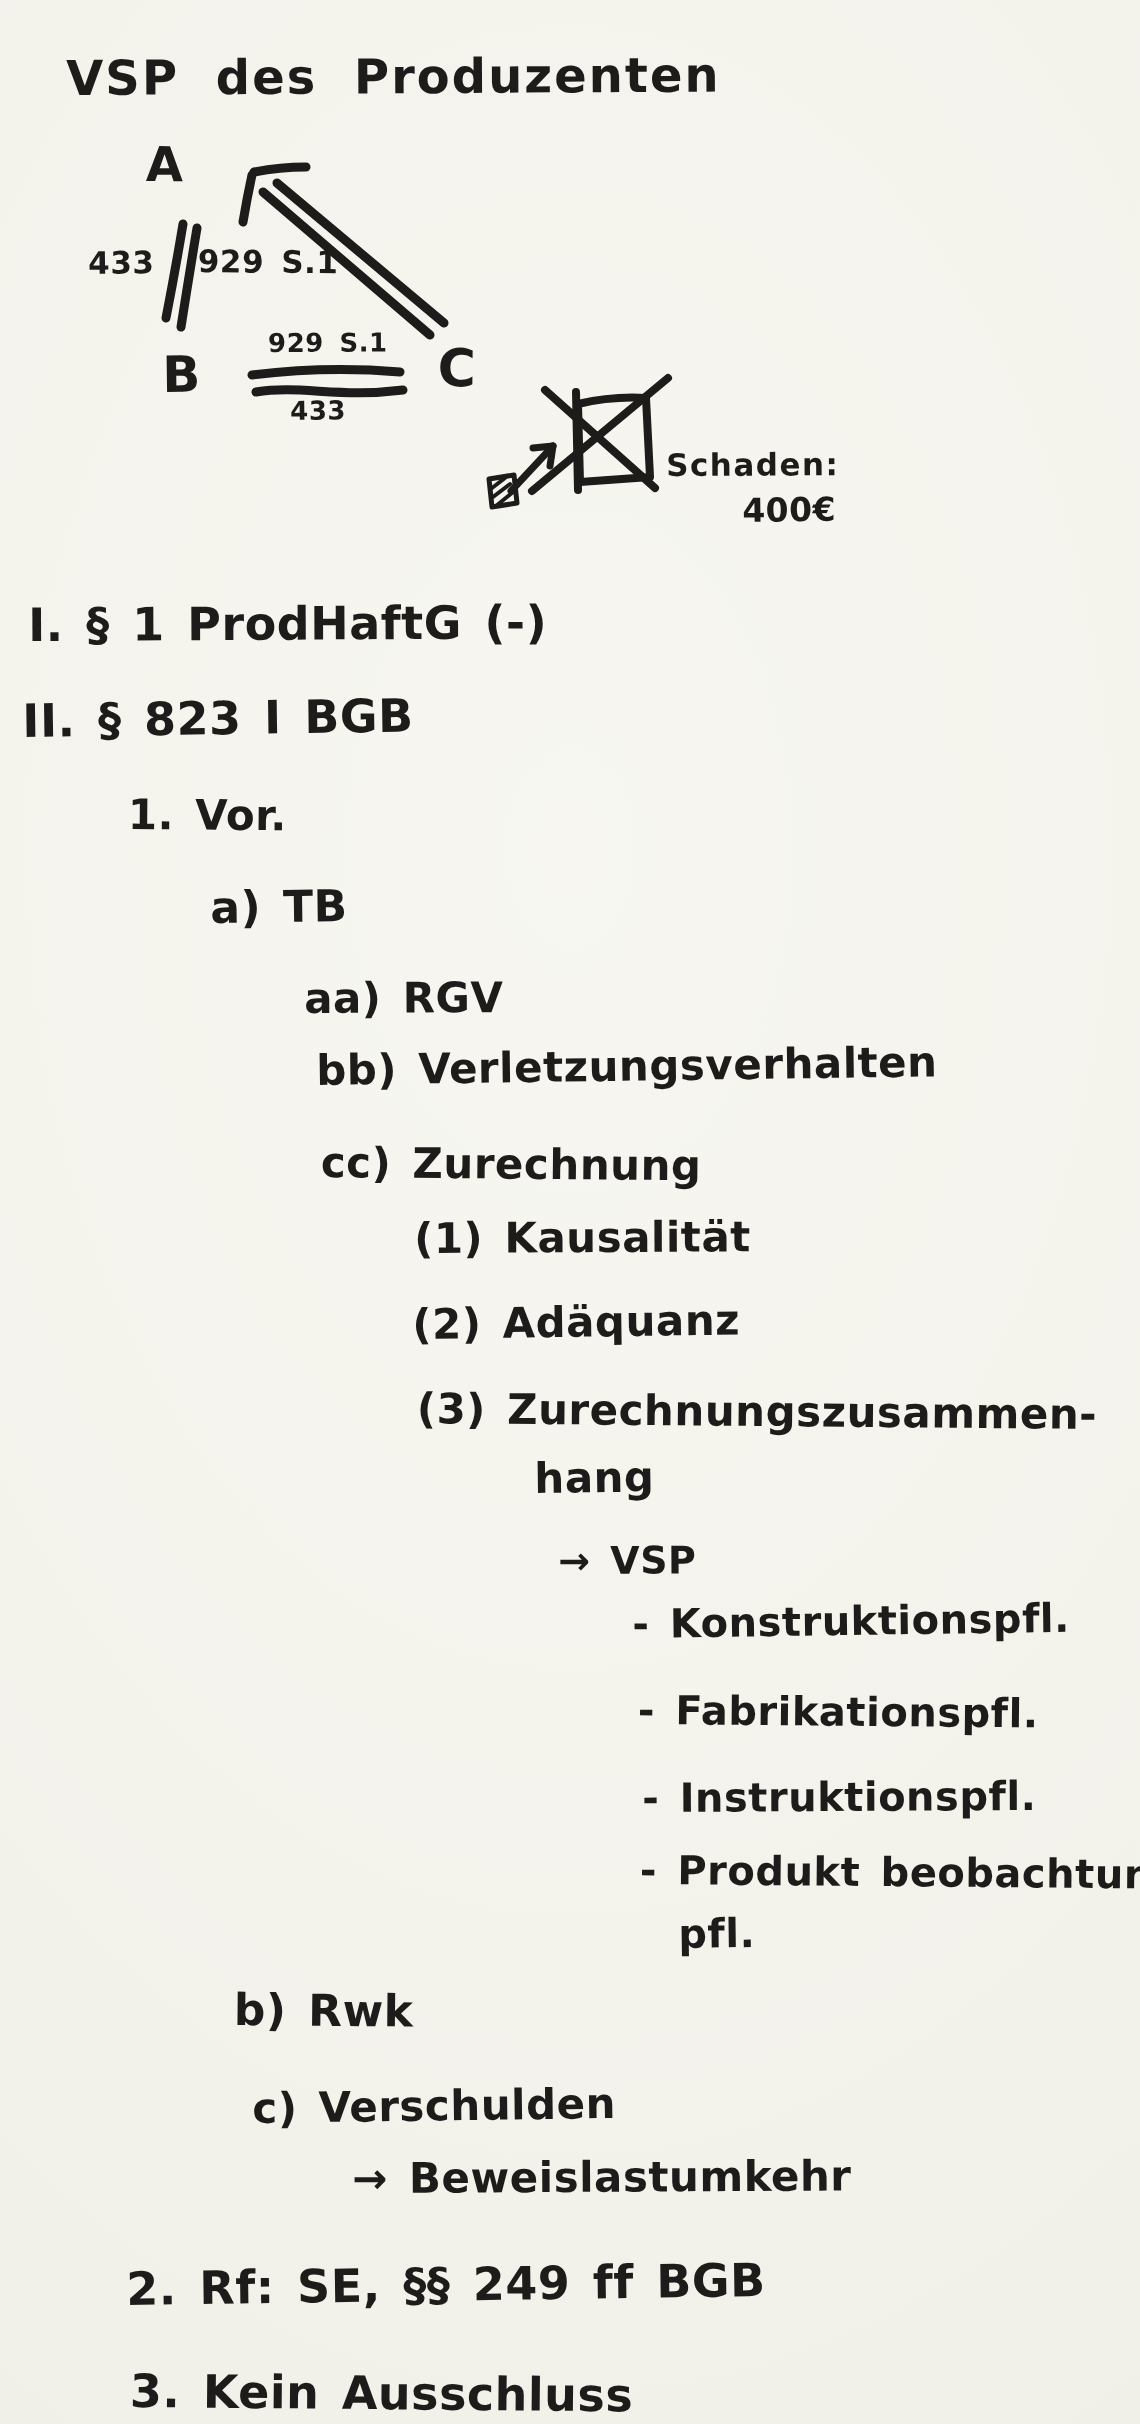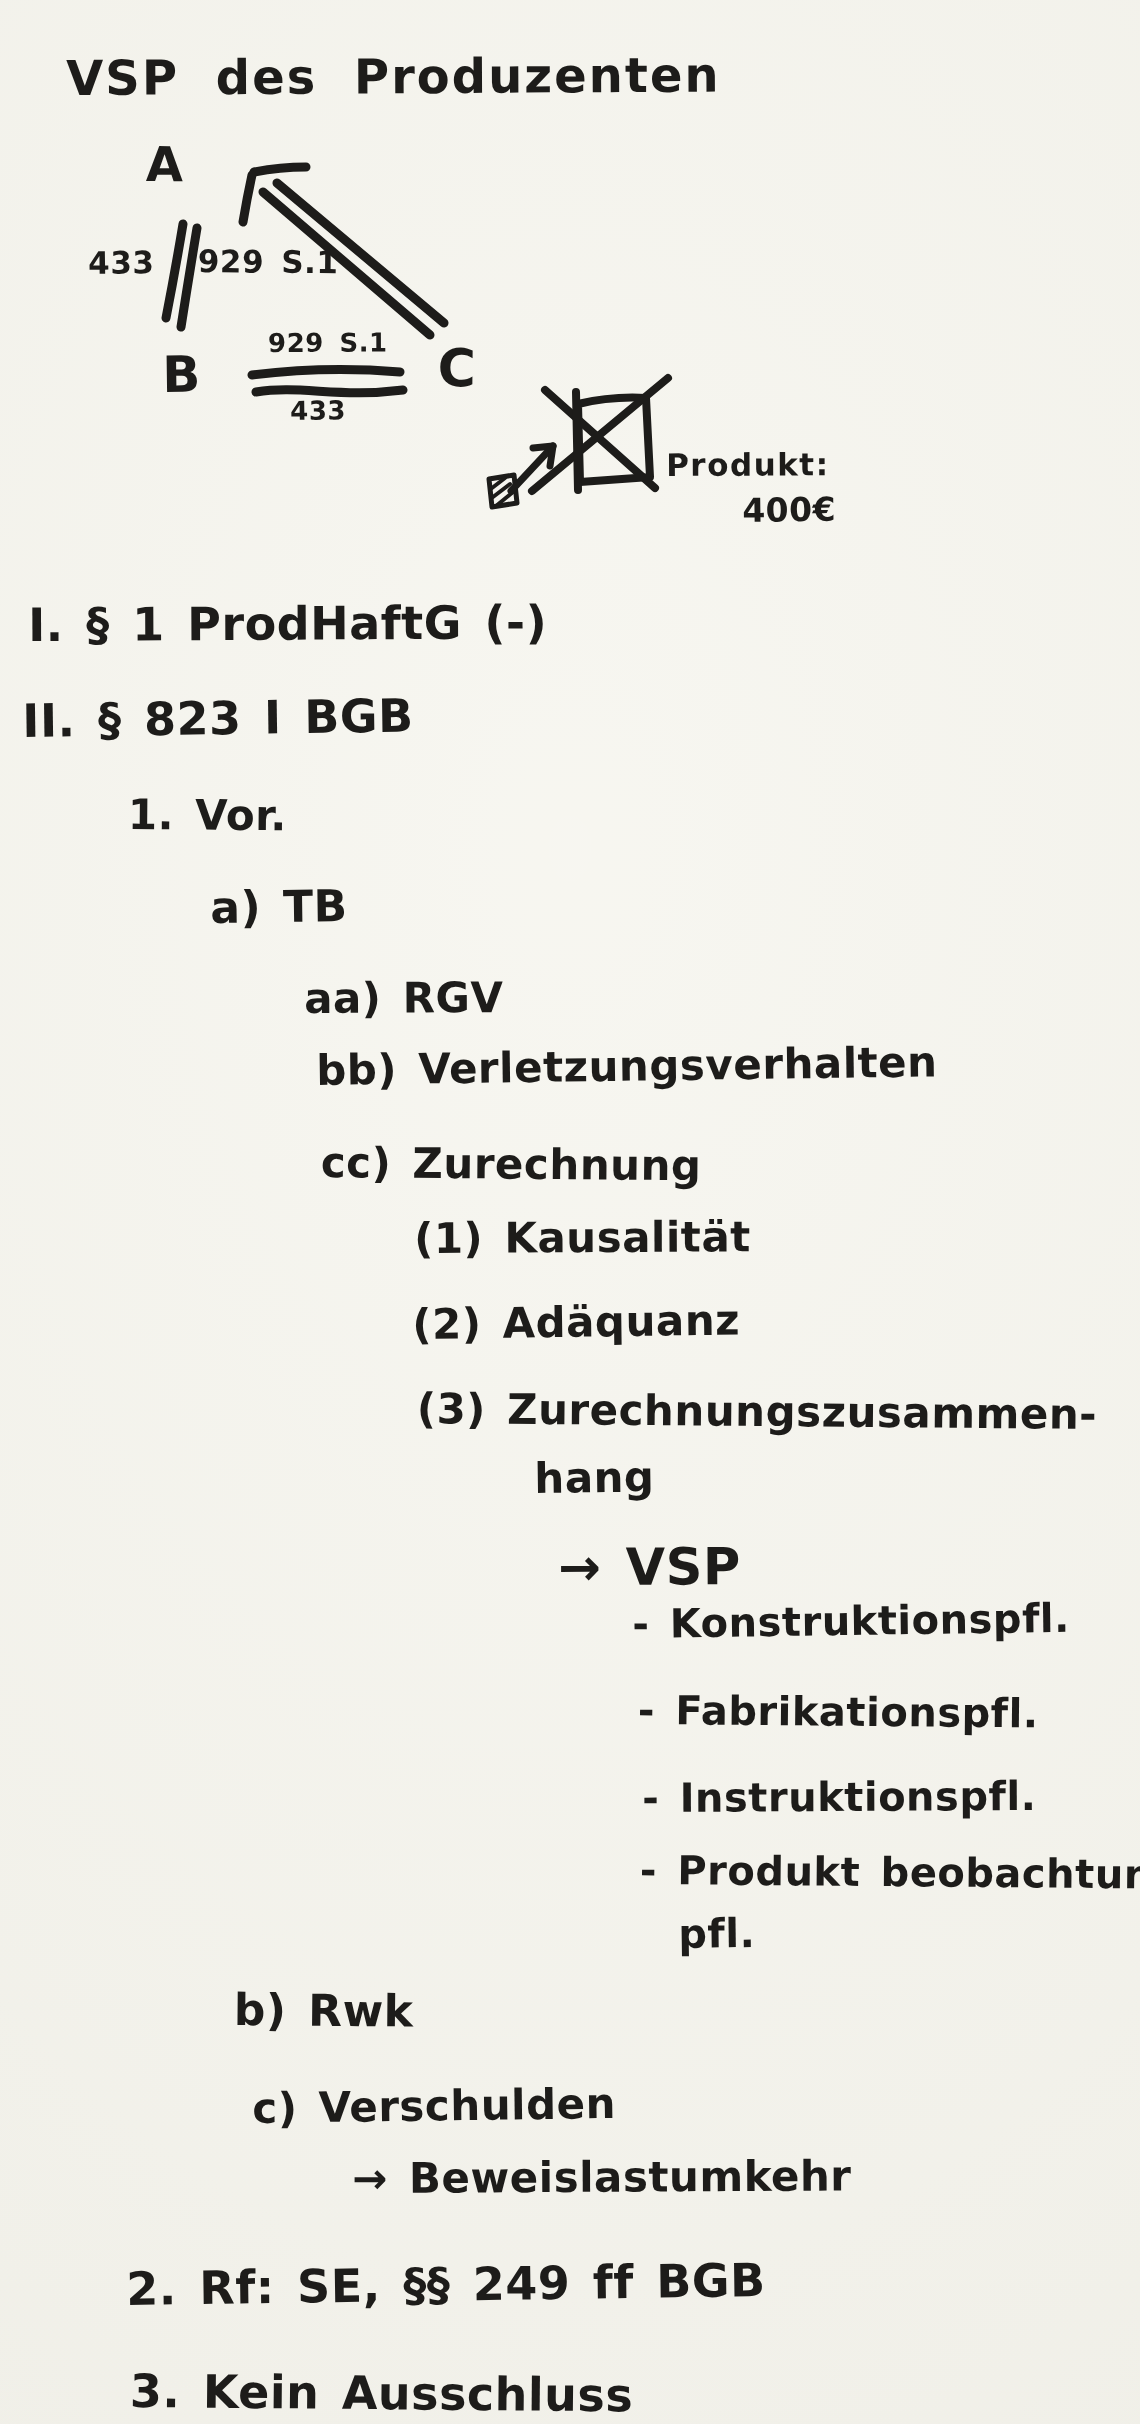--- a/index.html
+++ b/index.html
@@ -40,21 +40,21 @@
   .o1{left:22px;top:698px;font-size:46px;}
   .o2{left:128px;top:794px;font-size:42px;}
   .o3{left:210px;top:886px;font-size:44px;}
   .o4{left:304px;top:978px;font-size:42px;}
   .o5{left:316px;top:1050px;font-size:42px;}
   .o6{left:321px;top:1142px;font-size:42px;}
   .o7{left:414px;top:1218px;font-size:42px;}
   .o8{left:412px;top:1304px;font-size:42px;}
   .o9{left:417px;top:1388px;font-size:42px;}
   .o10{left:534px;top:1458px;font-size:42px;}
-  .o11{left:558px;top:1542px;font-size:51px;}
+  .o11{left:558px;top:1542px;font-size:38px;}
   .o12{left:632px;top:1604px;font-size:40px;}
   .o13{left:638px;top:1690px;font-size:40px;}
   .o14{left:642px;top:1778px;font-size:40px;}
   .o15{left:640px;top:1850px;font-size:40px;}
   .o16{left:678px;top:1914px;font-size:40px;}
   .o17{left:234px;top:1988px;font-size:44px;}
   .o18{left:252px;top:2088px;font-size:42px;}
   .o19{left:352px;top:2158px;font-size:42px;}
   .o20{left:126px;top:2266px;font-size:46px;}
   .o21{left:130px;top:2368px;font-size:46px;}
@@ -97,21 +97,21 @@
     </g>
   </svg>
 
   <div class="hw dA r2">A</div>
   <div class="hw dB r1">B</div>
   <div class="hw dC r2">C</div>
   <div class="hw d433ab r1">433</div>
   <div class="hw d929ab r2">929 S.1</div>
   <div class="hw d929bc r3">929 S.1</div>
   <div class="hw d433bc r1">433</div>
-  <div class="hw dSch r3">Produkt:</div>
+  <div class="hw dSch r3">Schaden:</div>
   <div class="hw d400 r1">400€</div>
 
   <div class="hw o0 r3">I. § 1 ProdHaftG (-)</div>
   <div class="hw o1 r1">II. § 823 I BGB</div>
   <div class="hw o2 r2">1. Vor.</div>
   <div class="hw o3 r1">a) TB</div>
   <div class="hw o4 r3">aa) RGV</div>
   <div class="hw o5 r1">bb) Verletzungsverhalten</div>
   <div class="hw o6 r2">cc) Zurechnung</div>
   <div class="hw o7 r3">(1) Kausalität</div>

